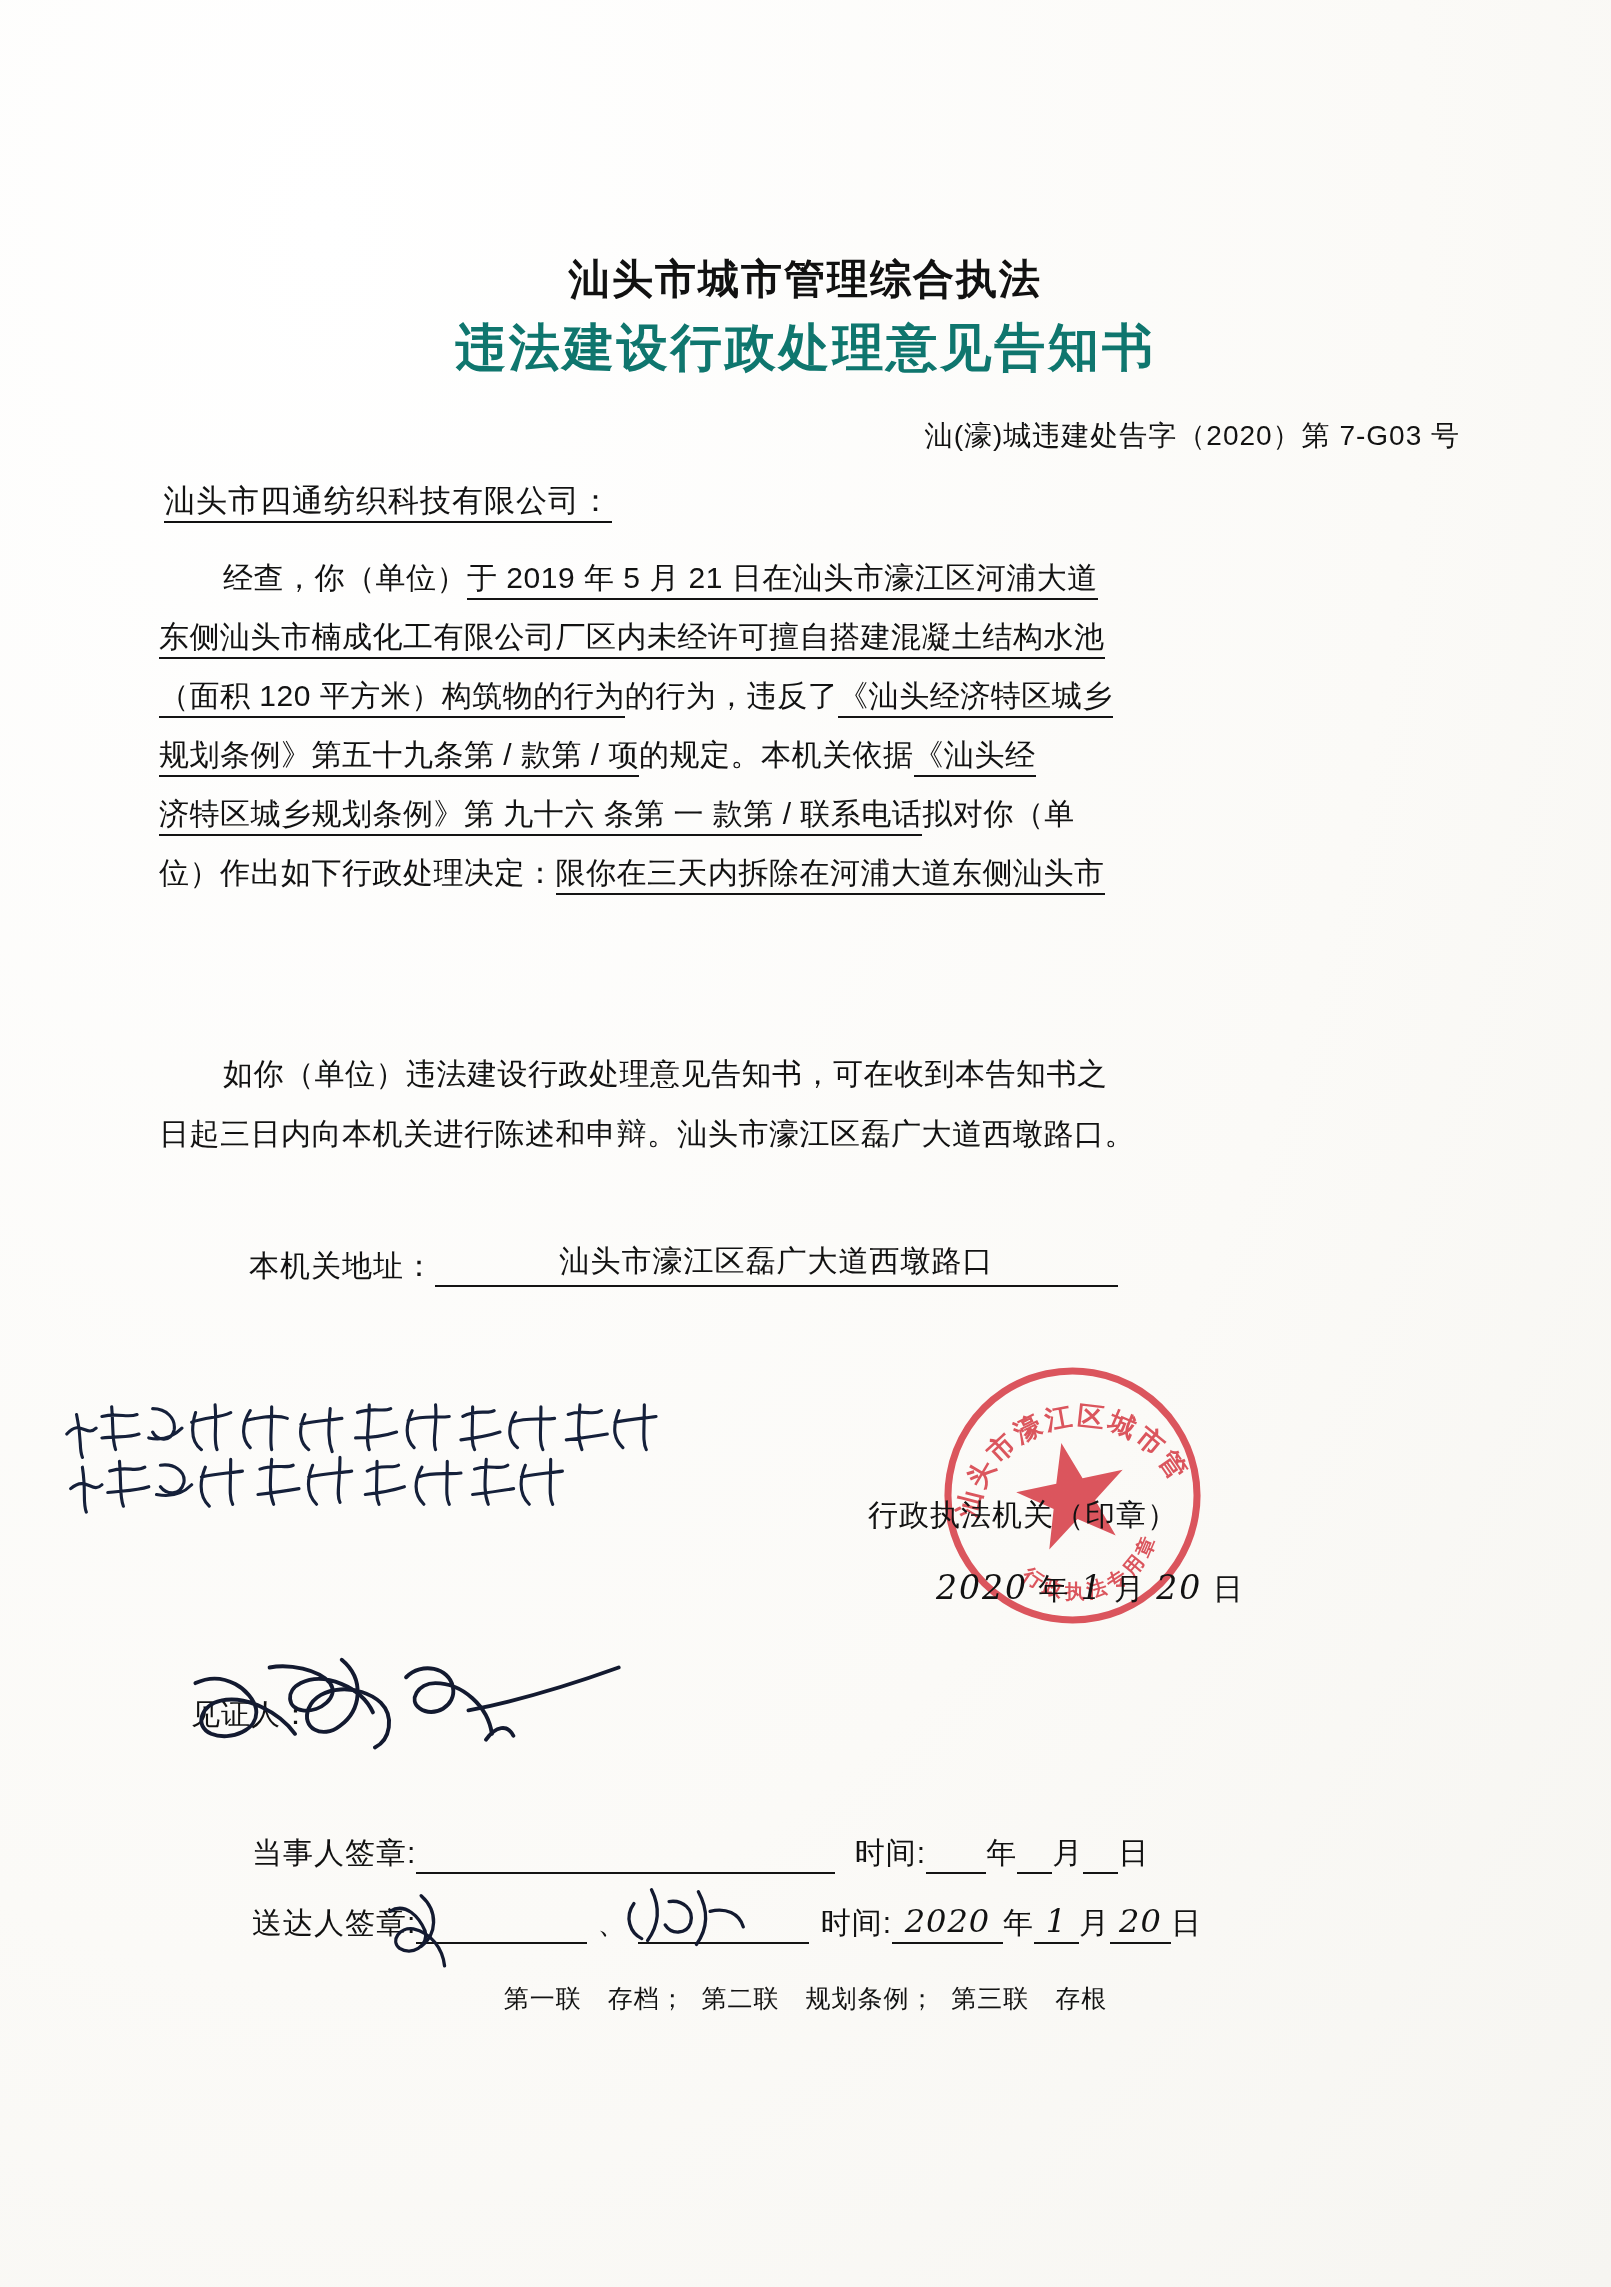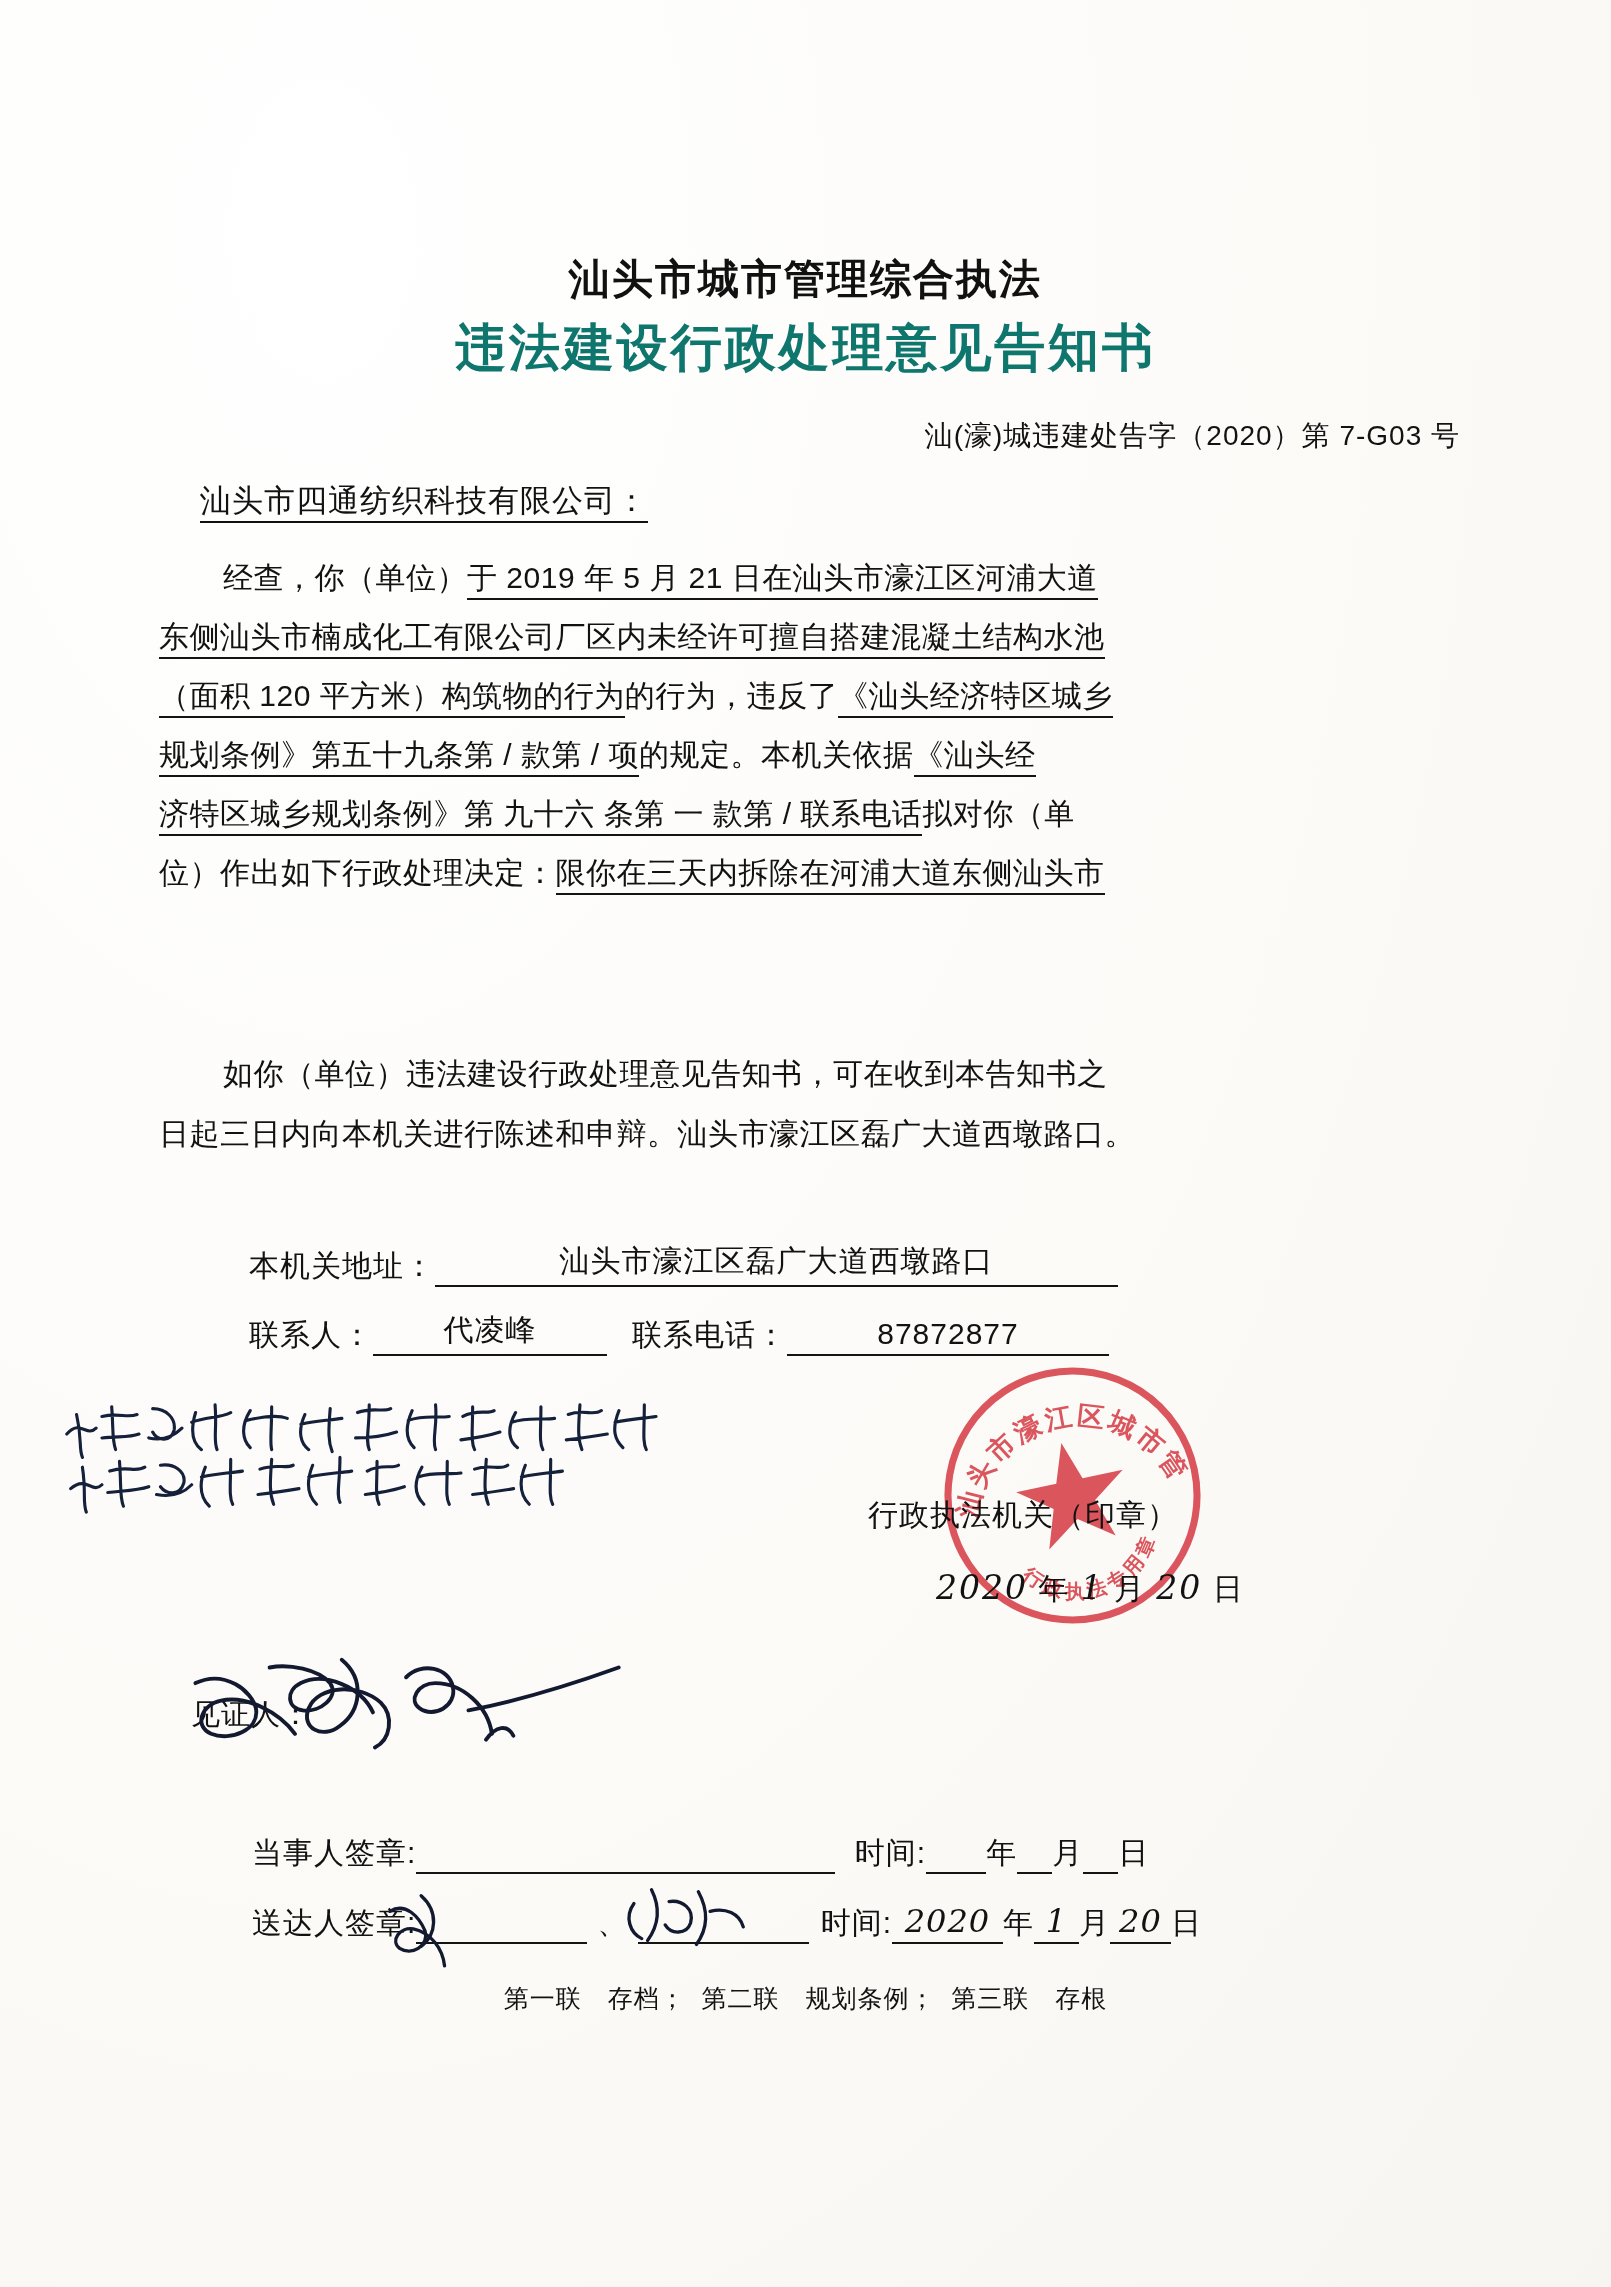--- a/index.html
+++ b/index.html
@@ -55,21 +55,20 @@
     font-size: 28px;
     letter-spacing: 1px;
     white-space: nowrap;
   }
   .recipient {
     position: absolute;
     left: 164px;
     top: 480px;
     font-size: 31px;
     letter-spacing: 1px;
-    margin-left: 36px;
   }
   .recipient .u {
     border-bottom: 2.4px solid #111;
     padding-bottom: 2.9px;
   }
 
   
   .body-block {
     position: absolute;
     left: 159px;
@@ -273,26 +272,20 @@
     <span class="ln">
       <span>日起三日内向本机关进行陈述和申辩。汕头市濠江区磊广大道西墩路口。</span>
     </span>
   </div>
 
   <div class="contact-row" id="row-address">
     <span>本机关地址：</span>
     <span class="fill" id="address-fill">汕头市濠江区磊广大道西墩路口</span>
   </div>
 
-  <div class="contact-row" id="row-contact">
-    <span>联系人：</span>
-    <span class="fill" id="person-fill">代凌峰</span>
-    <span style="margin-left:25px">联系电话：</span>
-    <span class="fill" id="phone-fill">87872877</span>
-  </div>
 
   <div id="seal">
     <svg viewBox="0 0 200 200" xmlns="http://www.w3.org/2000/svg">
       <defs>
         <path id="sealTopArc" d="M 28,108 A 74,74 0 0 1 172,108"></path>
         <path id="sealBotArc" d="M 44,130 A 58,58 0 0 0 156,130"></path>
       </defs>
       <g transform="rotate(-12 100 100)" opacity="0.82">
         <circle cx="100" cy="100" r="88" fill="none" stroke="#d4323c" stroke-width="5"></circle>
         <text font-size="19" font-weight="bold" fill="#d4323c" font-family="'DejaVu Serif', serif" letter-spacing="2.2">

